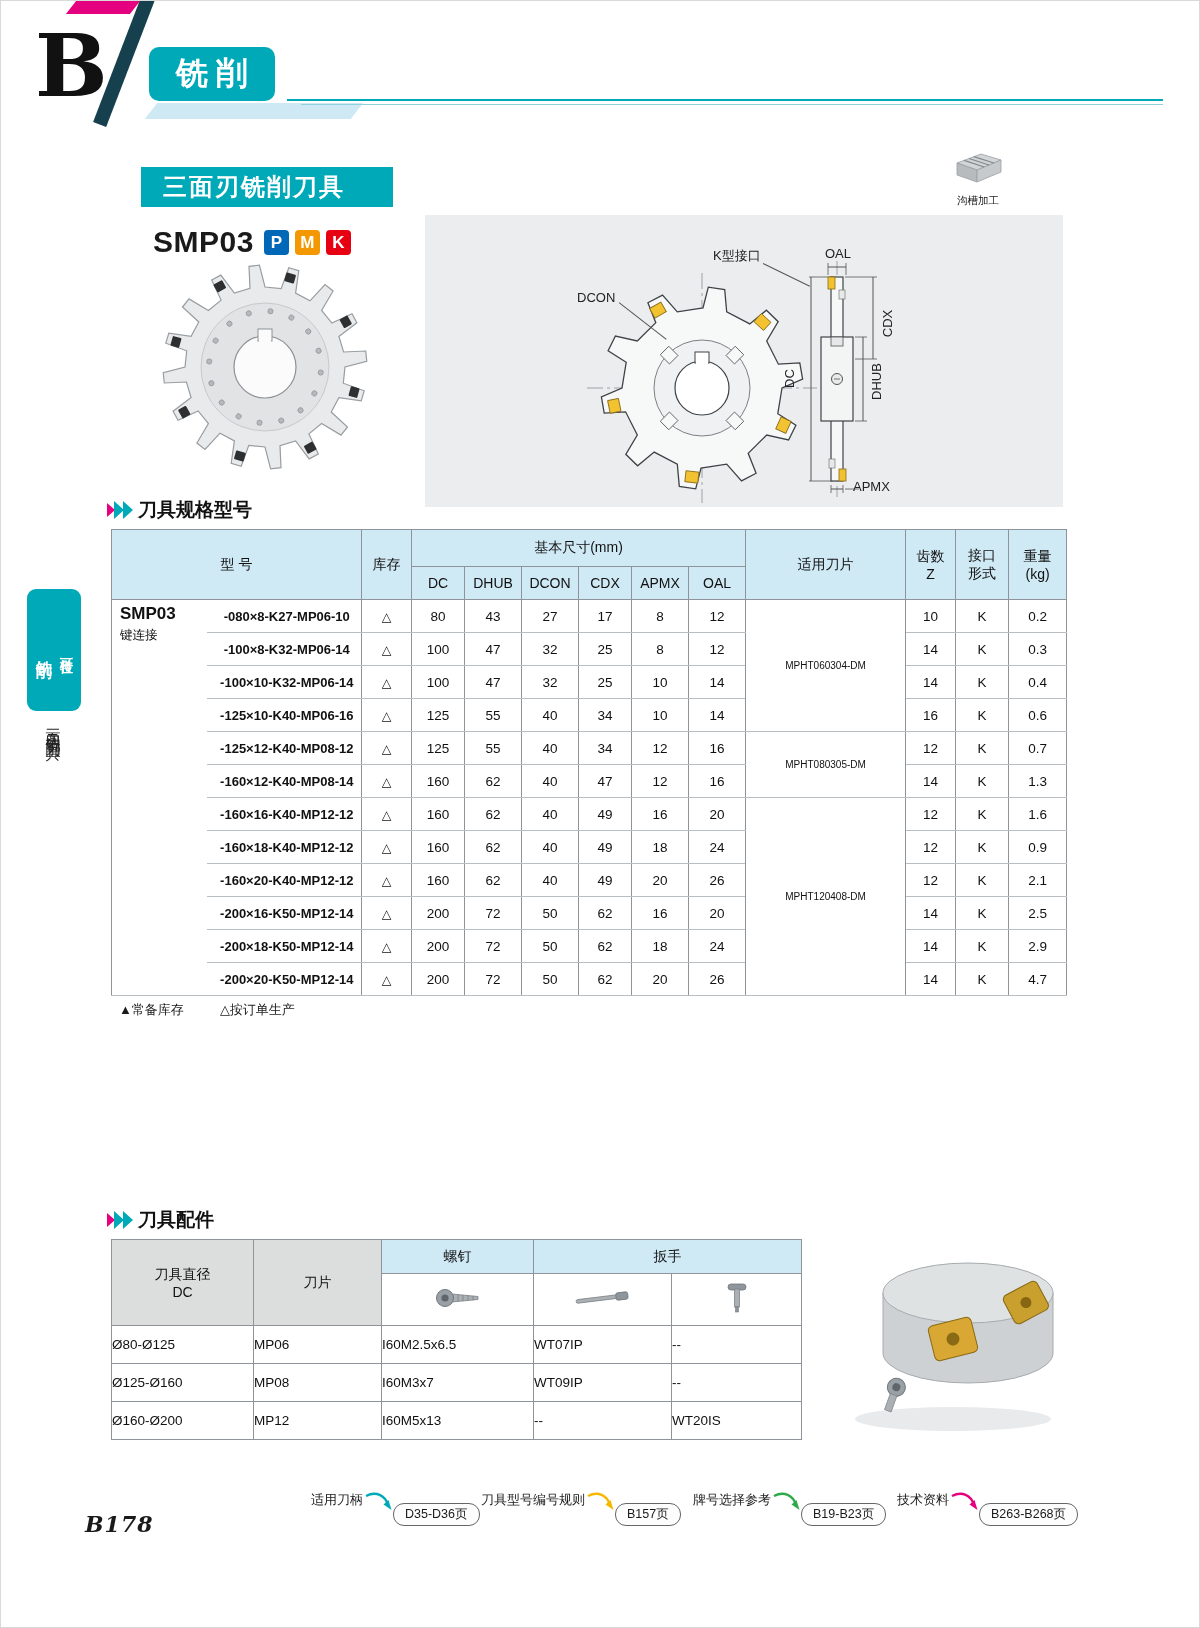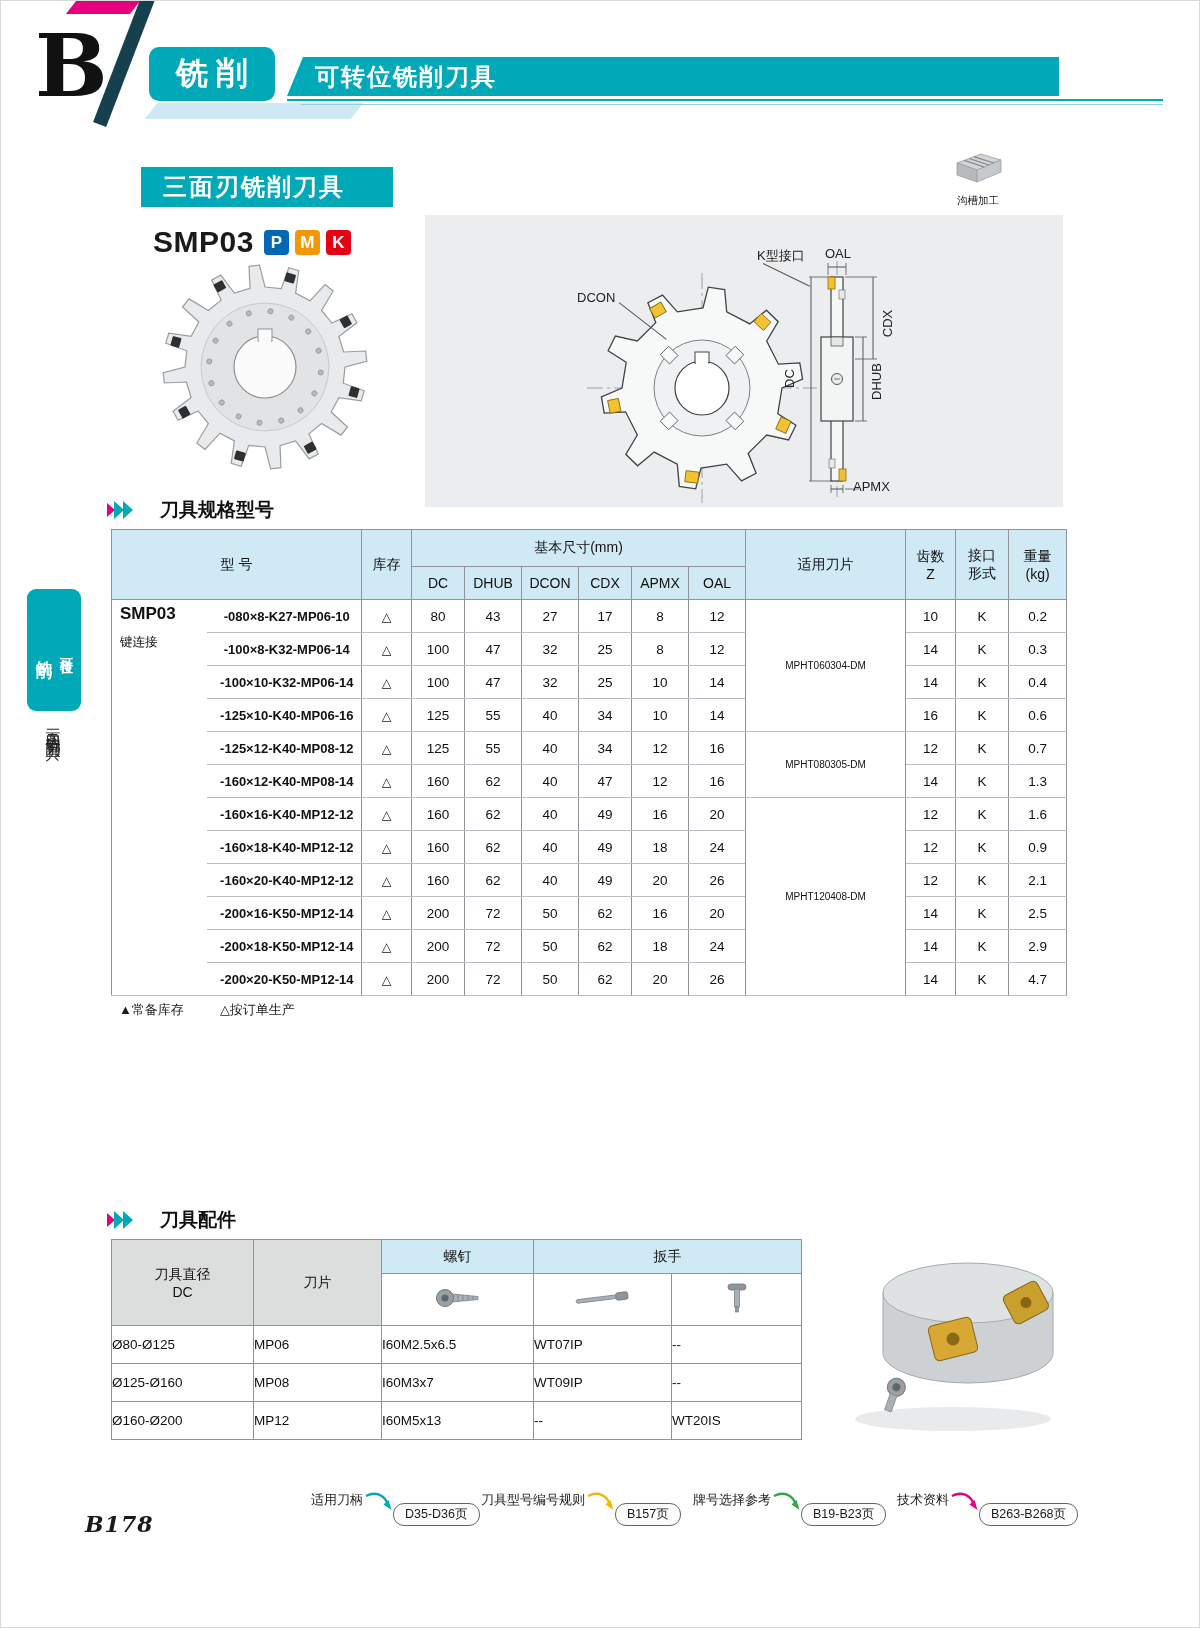--- a/index.html
+++ b/index.html
@@ -23,33 +23,33 @@
   
   .gray-panel{left:424px;top:214px;width:638px;height:292px;background:#ecedee}
   .smp-row{left:152px;top:224px;display:flex;align-items:center;gap:10px}
   .smp-title{font-size:30px;font-weight:bold;letter-spacing:.5px}
   .badges{display:inline-flex;gap:6px}
   .badge{display:inline-block;width:25px;height:25px;border-radius:4px;color:#fff;font-weight:bold;font-size:17px;line-height:25px;text-align:center}
   .dlabel{position:absolute;font-size:13px;color:#222;white-space:nowrap}
   .rot{transform:rotate(-90deg);transform-origin:center}
   .leader{position:absolute;height:1.2px;background:#555;transform-origin:left center}
   
-  .sec-head{position:absolute;display:flex;align-items:center;gap:25px;font-weight:bold;font-size:19px;color:#111}
+  .sec-head{position:absolute;display:flex;align-items:center;gap:3px;font-weight:bold;font-size:19px;color:#111}
   
   table.spec{border-collapse:collapse;table-layout:fixed;width:955px;font-size:13.5px;color:#111}
   .spec th,.spec td{border:1px solid #8f949a;overflow:hidden}
   .spec thead th{background:#cfe9f5;font-weight:normal;font-size:14px;text-align:center}
   .spec thead tr:first-child{height:37px}
   .spec thead tr:last-child{height:33px}
   .spec tbody tr{height:33px}
   .spec tbody td{text-align:center;border-top-color:#b9bec2;border-bottom-color:#b9bec2}
   .spec td.model{text-align:center;padding-left:6px;font-weight:bold;font-size:13px;border-left:none}
   .spec td.series{border-right:none;vertical-align:top;text-align:left;padding:4px 0 0 8px}
   .series-name{font-weight:bold;font-size:17px}
-  .series-sub{font-size:12.5px;margin-top:10px}
+  .series-sub{font-size:12.5px;margin-top:3px}
   .spec td.stock{font-size:12.5px}
   .spec td.insert{font-size:10px}
   .footnote{left:118px;top:1000px;font-size:13px;display:flex;gap:36px}
   
   .side-tab{left:26px;top:588px;width:54px;height:122px;background:#00A9B7;border-radius:9px;display:flex;justify-content:center;align-items:center;gap:3px;padding:6px 0}
   .vtext{writing-mode:vertical-rl;text-orientation:upright;color:#fff;font-weight:bold}
   .vtext.big{font-size:16px;letter-spacing:3px}
   .vtext.small{font-size:13px;letter-spacing:2px}
   .side-label{left:42px;top:716px;writing-mode:vertical-rl;text-orientation:upright;font-size:15px;letter-spacing:3px;color:#222}
   
@@ -71,21 +71,20 @@
 </head>
 <body>
 
 <div class="page">
 
   <div class="abs pink-flash"></div>
   <div class="abs dark-slash"></div>
   <div class="abs big-b">B</div>
   <div class="abs lightblue-stripe"></div>
   <div class="abs cat-tab">铣削</div>
-  <div class="abs banner">可转位铣削刀具</div>
   <div class="abs banner-line1"></div>
   <div class="abs banner-line2"></div>
 
   <div class="abs section-title">三面刃铣削刀具</div>
   <div class="abs corner-icon">
     <svg width="58" height="40" viewBox="0 0 58 40">
       <polygon points="8,14 32,5 52,11 28,21" fill="#d2d5d7" stroke="#9aa0a4" stroke-width="0.8"></polygon>
       <polygon points="8,14 28,21 28,33 8,26" fill="#b7bbbe" stroke="#9aa0a4" stroke-width="0.8"></polygon>
       <polygon points="28,21 52,11 52,23 28,33" fill="#c6cacc" stroke="#9aa0a4" stroke-width="0.8"></polygon>
       <line x1="15.2" y1="11.3" x2="35.2" y2="18" stroke="#84888b" stroke-width="1.3"></line>
@@ -242,21 +241,21 @@
     <line x1="54" y1="100" x2="76" y2="100" stroke="#555" stroke-width="0.8"></line>
     <line x1="62" y1="78" x2="62" y2="162" stroke="#555" stroke-width="1"></line>
     <line x1="54" y1="78" x2="66" y2="78" stroke="#555" stroke-width="0.8"></line>
     <line x1="54" y1="162" x2="66" y2="162" stroke="#555" stroke-width="0.8"></line>
     <line x1="30" y1="230" x2="42" y2="230" stroke="#555" stroke-width="1"></line>
     <line x1="30" y1="226" x2="30" y2="234" stroke="#555" stroke-width="0.8"></line>
     <line x1="42" y1="226" x2="42" y2="234" stroke="#555" stroke-width="0.8"></line>
     <line x1="44" y1="230" x2="58" y2="230" stroke="#555" stroke-width="0.8"></line>
   </svg>
 
-  <span class="dlabel" style="left:756px;top:246px">K型接口</span>
+  <span class="dlabel" style="left:712px;top:246px">K型接口</span>
   <div class="leader" style="left:762px;top:262px;width:52px;transform:rotate(26deg)"></div>
   <span class="dlabel" style="left:576px;top:289px">DCON</span>
   <div class="leader" style="left:618px;top:301px;width:60px;transform:rotate(38deg)"></div>
   <span class="dlabel" style="left:824px;top:245px">OAL</span>
   <span class="dlabel rot" style="left:779px;top:370px">DC</span>
   <span class="dlabel rot" style="left:873px;top:315px">CDX</span>
   <span class="dlabel rot" style="left:857px;top:373px">DHUB</span>
   <span class="dlabel" style="left:852px;top:478px">APMX</span>
 
   <div class="sec-head" style="left:106px;top:496px">

